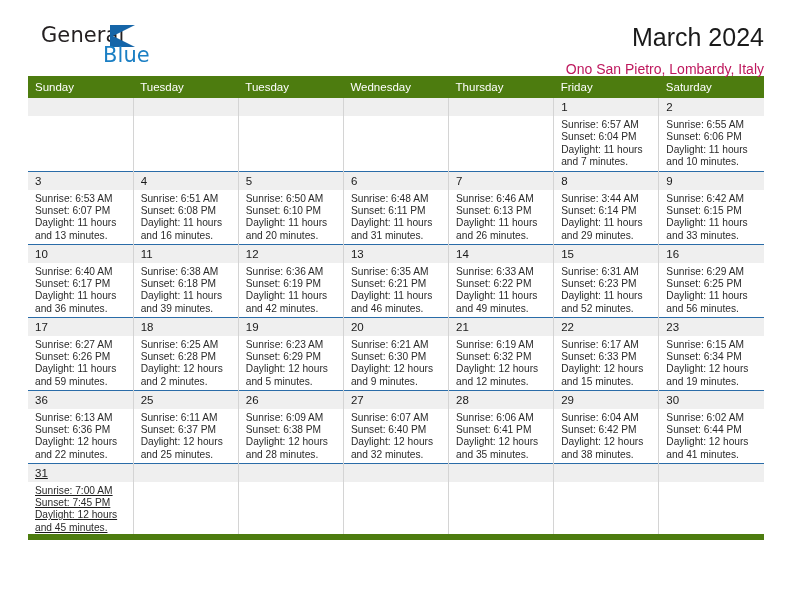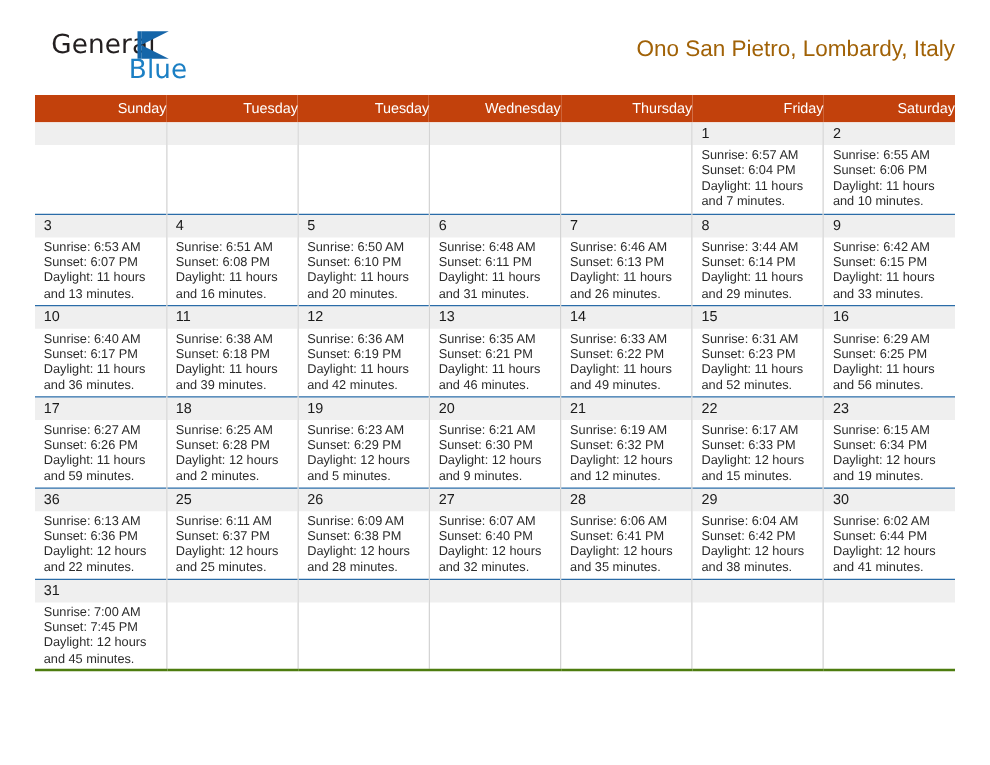--- a/index.html
+++ b/index.html
@@ -78,61 +78,61 @@
     flex: 0 0 auto;
     padding-top: 0;
   }
   .cal-title {
     font-size: 25px;
     color: #1a1a1a;
     line-height: 30px;
     white-space: nowrap;
   }
   .cal-sub {
-    font-size: 18px;
-    color: #a16207;
+    font-size: 14px;
+    color: #be185d;
     line-height: 20px;
     margin-top: 7px;
     white-space: nowrap;
   }
 
   
   table.cal {
     width: 736px;
     border-collapse: collapse;
     table-layout: fixed;
     margin-top: 4px;
   }
   table.cal col { width: 105.14px; }
 
   thead th {
-    background: #c2410c;
+    background: #4d7c0f;
     color: #ffffff;
     font-size: 11.5px;
     font-weight: normal;
-    text-align: right;
+    text-align: left;
     padding: 5px 0 5px 7px;
     height: 19px;
     box-sizing: border-box;
     border: none;
   }
 
   tbody tr.week { }
   tbody td.cell {
     vertical-align: top;
     padding: 0;
     border-left: 1px solid #d4d4d4;
     border-top: 1px solid #2a6ca8;
     height: 73px;
     box-sizing: border-box;
     background: #ffffff;
   }
   tbody td.cell:first-child { border-left: none; }
   tbody tr.week:first-child td.cell { border-top: none; }
-  tbody tr.week.last td.cell { border-bottom: 2px solid #4d7c0f; }
+  tbody tr.week.last td.cell { border-bottom: 6px solid #4d7c0f; text-decoration: underline; }
 
   .daynum {
     background: #efefef;
     font-size: 11.5px;
     color: #1a1a1a;
     padding: 3px 0 3px 7px;
     height: 18px;
     box-sizing: border-box;
     line-height: 12px;
   }
@@ -153,20 +153,21 @@
   <div class="top">
 
     <div class="logo">
       <span class="logo-general">General</span>
       <span class="logo-bar"></span>
       <span class="logo-tri"></span>
       <span class="logo-blue">Blue</span>
     </div>
 
     <div class="titles">
+      <div class="cal-title">March 2024</div>
       <div class="cal-sub">Ono San Pietro, Lombardy, Italy</div>
     </div>
 
   </div>
 
   <table class="cal">
     <colgroup>
       <col>
         <col>
         <col>

